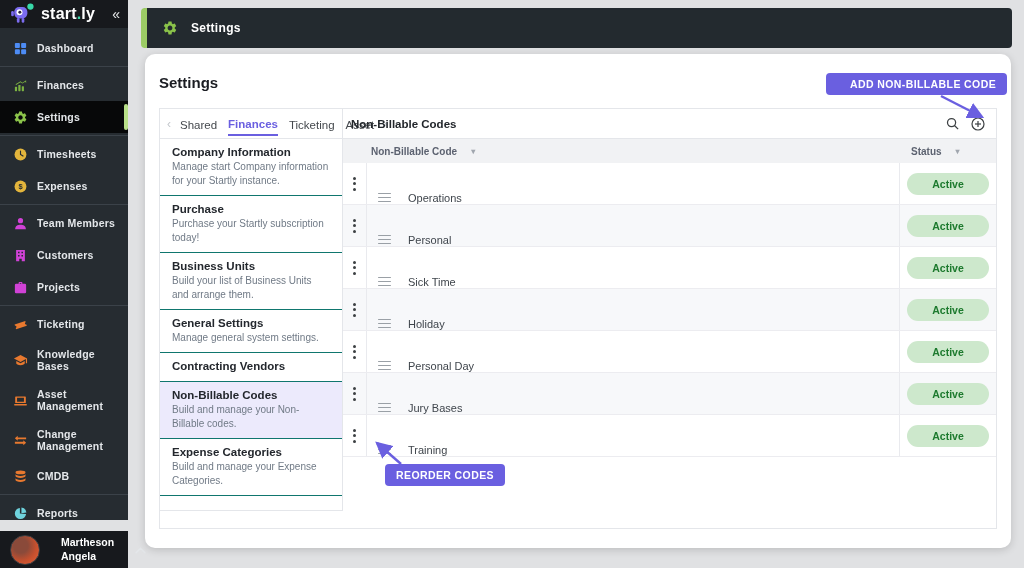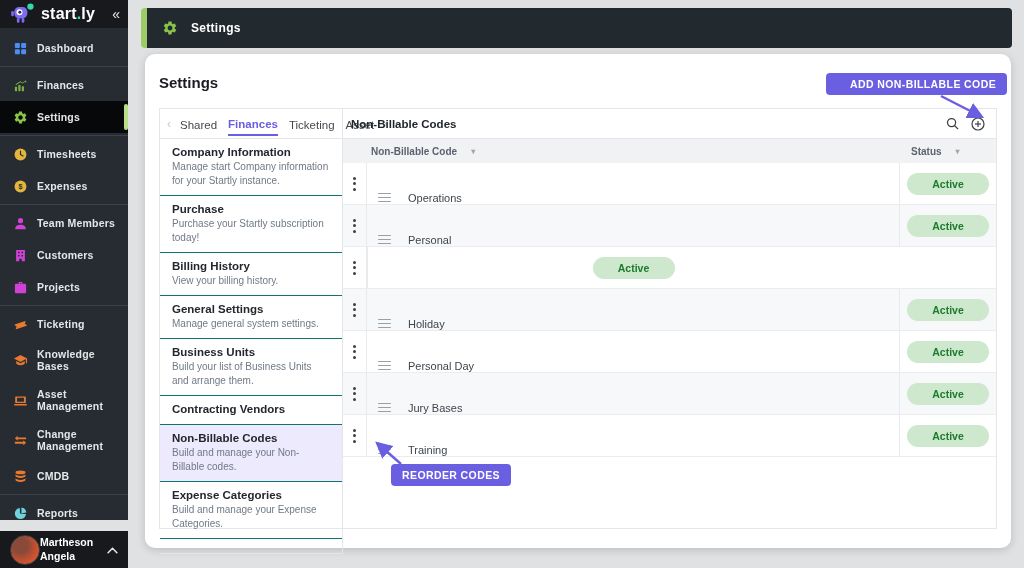--- a/index.html
+++ b/index.html
@@ -15,21 +15,21 @@
   .logo-collapse { color:#e8eaec; font-size:14px; margin-left:auto; cursor:pointer; }
   .nav { flex:1; display:flex; flex-direction:column; padding-top:2px; }
   .nav-group { border-bottom:1px solid #3b4249; padding:2px 0; }
   .nav-group:last-of-type { border-bottom:none; }
   .nav-item { display:flex; align-items:center; gap:9px; padding:8px 6px 8px 12px; cursor:pointer; position:relative; }
   .nav-item .ic { width:16px; height:16px; display:flex; align-items:center; justify-content:center; flex-shrink:0; }
   .nav-item .ic svg { width:15px; height:15px; }
   .nav-item .lbl { color:#e4e7ea; font-size:10.5px; font-weight:600; letter-spacing:.2px; }
   .nav-item.active { background:#070809; }
   .nav-item.active::after { content:""; position:absolute; right:0; top:3px; bottom:3px; width:4px; background:#b9e089; border-radius:2px; }
-  .user-area { height:53px; background:#17191d; display:flex; align-items:center; gap:0; padding:4px 10px; }
+  .user-area { height:53px; background:#17191d; display:flex; align-items:center; gap:21px; padding:4px 10px; }
   .avatar { width:30px; height:30px; border-radius:50%; flex-shrink:0;
             background:radial-gradient(circle at 35% 35%, #8a4a3a 0 28%, #c6502e 60%, #e2633a 100%); border:1px solid #3a3f44; }
   .user-name { color:#fff; font-size:10.5px; font-weight:bold; line-height:1.3; width:62px; }
   .user-chev { color:#e4e7ea; margin-left:auto; font-size:11px; }
 
   
   .main { flex:1; position:relative; height:568px; }
   .topbar { position:absolute; left:13px; right:12px; top:8px; height:40px; background:#232a2f;
             border-left:6px solid #9ccc65; border-radius:4px; display:flex; align-items:center; padding-left:15px; gap:13px; }
   .topbar .lbl { color:#fff; font-size:12px; font-weight:bold; letter-spacing:.3px; }
@@ -72,21 +72,21 @@
   .cell-code { display:flex; align-items:center; gap:17px; padding-left:11px;margin-top:28px; }
   .drag { display:flex; flex-direction:column; gap:2.5px; cursor:grab; }
   .drag i { width:13px; height:1.5px; background:#9aa0a6; display:block; border-radius:1px; }
   .code-txt { font-size:11px; color:#3f454c; }
   .cell-status { display:flex; align-items:center; justify-content:center; border-left:1px solid #e9eaee; }
   .badge { width:82px; text-align:center; padding:5px 0; border-radius:12px; font-size:10.5px; font-weight:bold; }
 
   .callout { position:absolute; background:#6a5fe0; color:#fff; font-size:10.5px; font-weight:bold;
              letter-spacing:.4px; padding:5px 11px; border-radius:4px; white-space:nowrap; cursor:pointer; z-index:5; }
   .co-add { left:681px; top:19px;padding-left:24px; }
-  .co-reorder { left:246px; top:410px;text-align:right; }
+  .co-reorder { left:240px; top:410px;text-align:right; }
   .arrow-svg { position:absolute; z-index:4; pointer-events:none; }
 </style>
 </head>
 <body>
 
 <div class="app">
 
   <div class="sidebar">
     <div class="logo-area">
       <span style="display:flex">
@@ -311,30 +311,26 @@
           <div class="submenu" id="submenu">
               <div class="sub-item">
                 <div class="t">Company Information</div>
                 <div class="d">Manage start Company information for your Startly instance.</div>
               </div>
               <div class="sub-item">
                 <div class="t">Purchase</div>
                 <div class="d">Purchase your Startly subscription today!</div>
               </div>
               <div class="sub-item">
-                <div class="t">Billing History</div>
-                <div class="d">View your billing history.</div>
+                <div class="t">Business Units</div>
+                <div class="d">Build your list of Business Units and arrange them.</div>
               </div>
               <div class="sub-item">
                 <div class="t">General Settings</div>
                 <div class="d">Manage general system settings.</div>
-              </div>
-              <div class="sub-item">
-                <div class="t">Business Units</div>
-                <div class="d">Build your list of Business Units and arrange them.</div>
               </div>
               <div class="sub-item">
                 <div class="t">Contracting Vendors</div>
               </div>
               <div class="sub-item selected">
                 <div class="t">Non-Billable Codes</div>
                 <div class="d">Build and manage your Non-Billable codes.</div>
               </div>
               <div class="sub-item">
                 <div class="t">Expense Categories</div>
@@ -395,20 +391,28 @@
                     <span class="badge" style="background: rgb(205, 232, 204); color: rgb(29, 122, 46);">Active</span>
                   </div>
                 </div>
                 <div class="trow">
                   <div class="cell-kebab">
                     <span class="kebab">
                       <i></i>
                       <i></i>
                       <i></i>
                     </span>
+                  </div>
+                  <div class="cell-code">
+                    <span class="drag">
+                      <i></i>
+                      <i></i>
+                      <i></i>
+                    </span>
+                    <span class="code-txt">Sick Time</span>
                   </div>
                   <div class="cell-status">
                     <span class="badge" style="background: rgb(205, 232, 204); color: rgb(29, 122, 46);">Active</span>
                   </div>
                 </div>
                 <div class="trow alt">
                   <div class="cell-kebab">
                     <span class="kebab">
                       <i></i>
                       <i></i>

